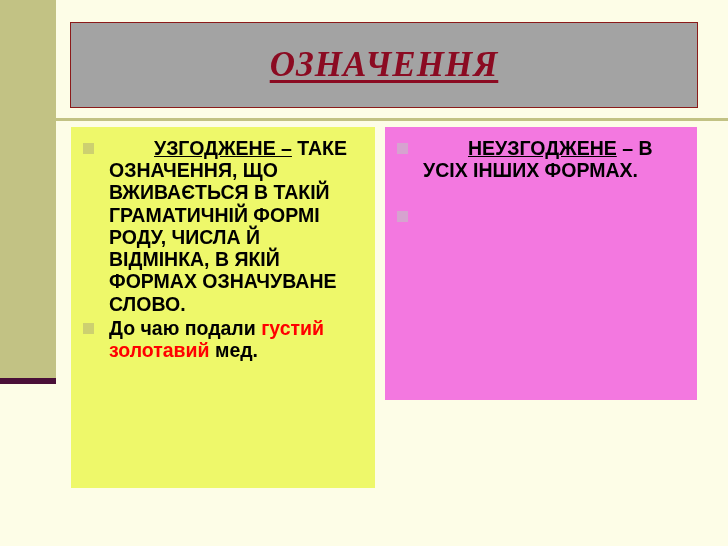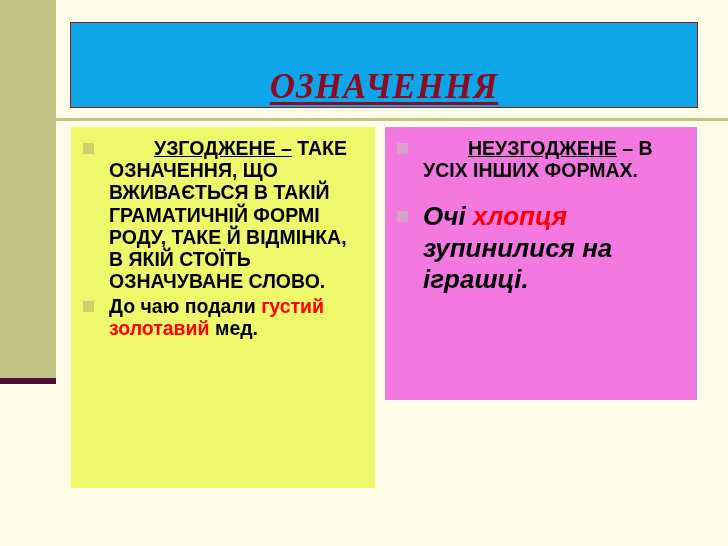--- a/index.html
+++ b/index.html
@@ -47,24 +47,24 @@
     background: #c2c284;
   }
   
   .title-box {
     position: absolute;
     left: 70px;
     top: 22px;
     width: 628px;
     height: 86px;
     border: 1px solid #8b1a1a;
-    background: #0ea5e9;
+    background: #a3a3a3;
     box-sizing: border-box;
     display: flex;
-    align-items: flex-end;
+    align-items: center;
     justify-content: center;
   }
   .title-text {
     font-family: "Liberation Serif", serif;
     font-weight: bold;
     font-style: italic;
     font-size: 35px;
     color: #8b0b22;
     letter-spacing: 1px;
     text-decoration: underline;
@@ -154,35 +154,34 @@
   <div class="hrule"></div>
 
   <div class="title-box">
     <span class="title-text">ОЗНАЧЕННЯ</span>
   </div>
 
   <div class="col col-left">
     <ul class="bullets">
       <li class="bullet">
         <span class="marker"></span>
-        <span class="txt txt-caps"><span class="u">УЗГОДЖЕНЕ –</span><span> ТАКЕ ОЗНАЧЕННЯ, ЩО ВЖИВАЄТЬСЯ В ТАКІЙ ГРАМАТИЧНІЙ ФОРМІ РОДУ, ТАКЕ Й ВІДМІНКА, В ЯКІЙ СТОЇТЬ ОЗНАЧУВАНЕ СЛОВО.</span></span>
+        <span class="txt txt-caps"><span class="u">УЗГОДЖЕНЕ –</span><span> ТАКЕ ОЗНАЧЕННЯ, ЩО ВЖИВАЄТЬСЯ В ТАКІЙ ГРАМАТИЧНІЙ ФОРМІ РОДУ, ЧИСЛА Й ВІДМІНКА, В ЯКІЙ ФОРМАХ ОЗНАЧУВАНЕ СЛОВО.</span></span>
       </li>
       <li class="bullet">
         <span class="marker"></span>
         <span class="txt ital"><span>До чаю подали </span><span class="red">густий золотавий</span><span> мед.</span></span>
       </li>
     </ul>
   </div>
 
   <div class="col col-right">
     <ul class="bullets">
       <li class="bullet">
         <span class="marker"></span>
         <span class="txt txt-caps"><span class="u">НЕУЗГОДЖЕНЕ</span><span> – В УСІХ ІНШИХ ФОРМАХ.</span></span>
       </li>
       <li class="bullet spaced">
         <span class="marker"></span>
-        <span class="big-ital"><span>Очі </span><span class="red">хлопця</span><span> зупинилися на іграшці.</span></span>
       </li>
     </ul>
   </div>
 
 </div>
 
 </body></html>

